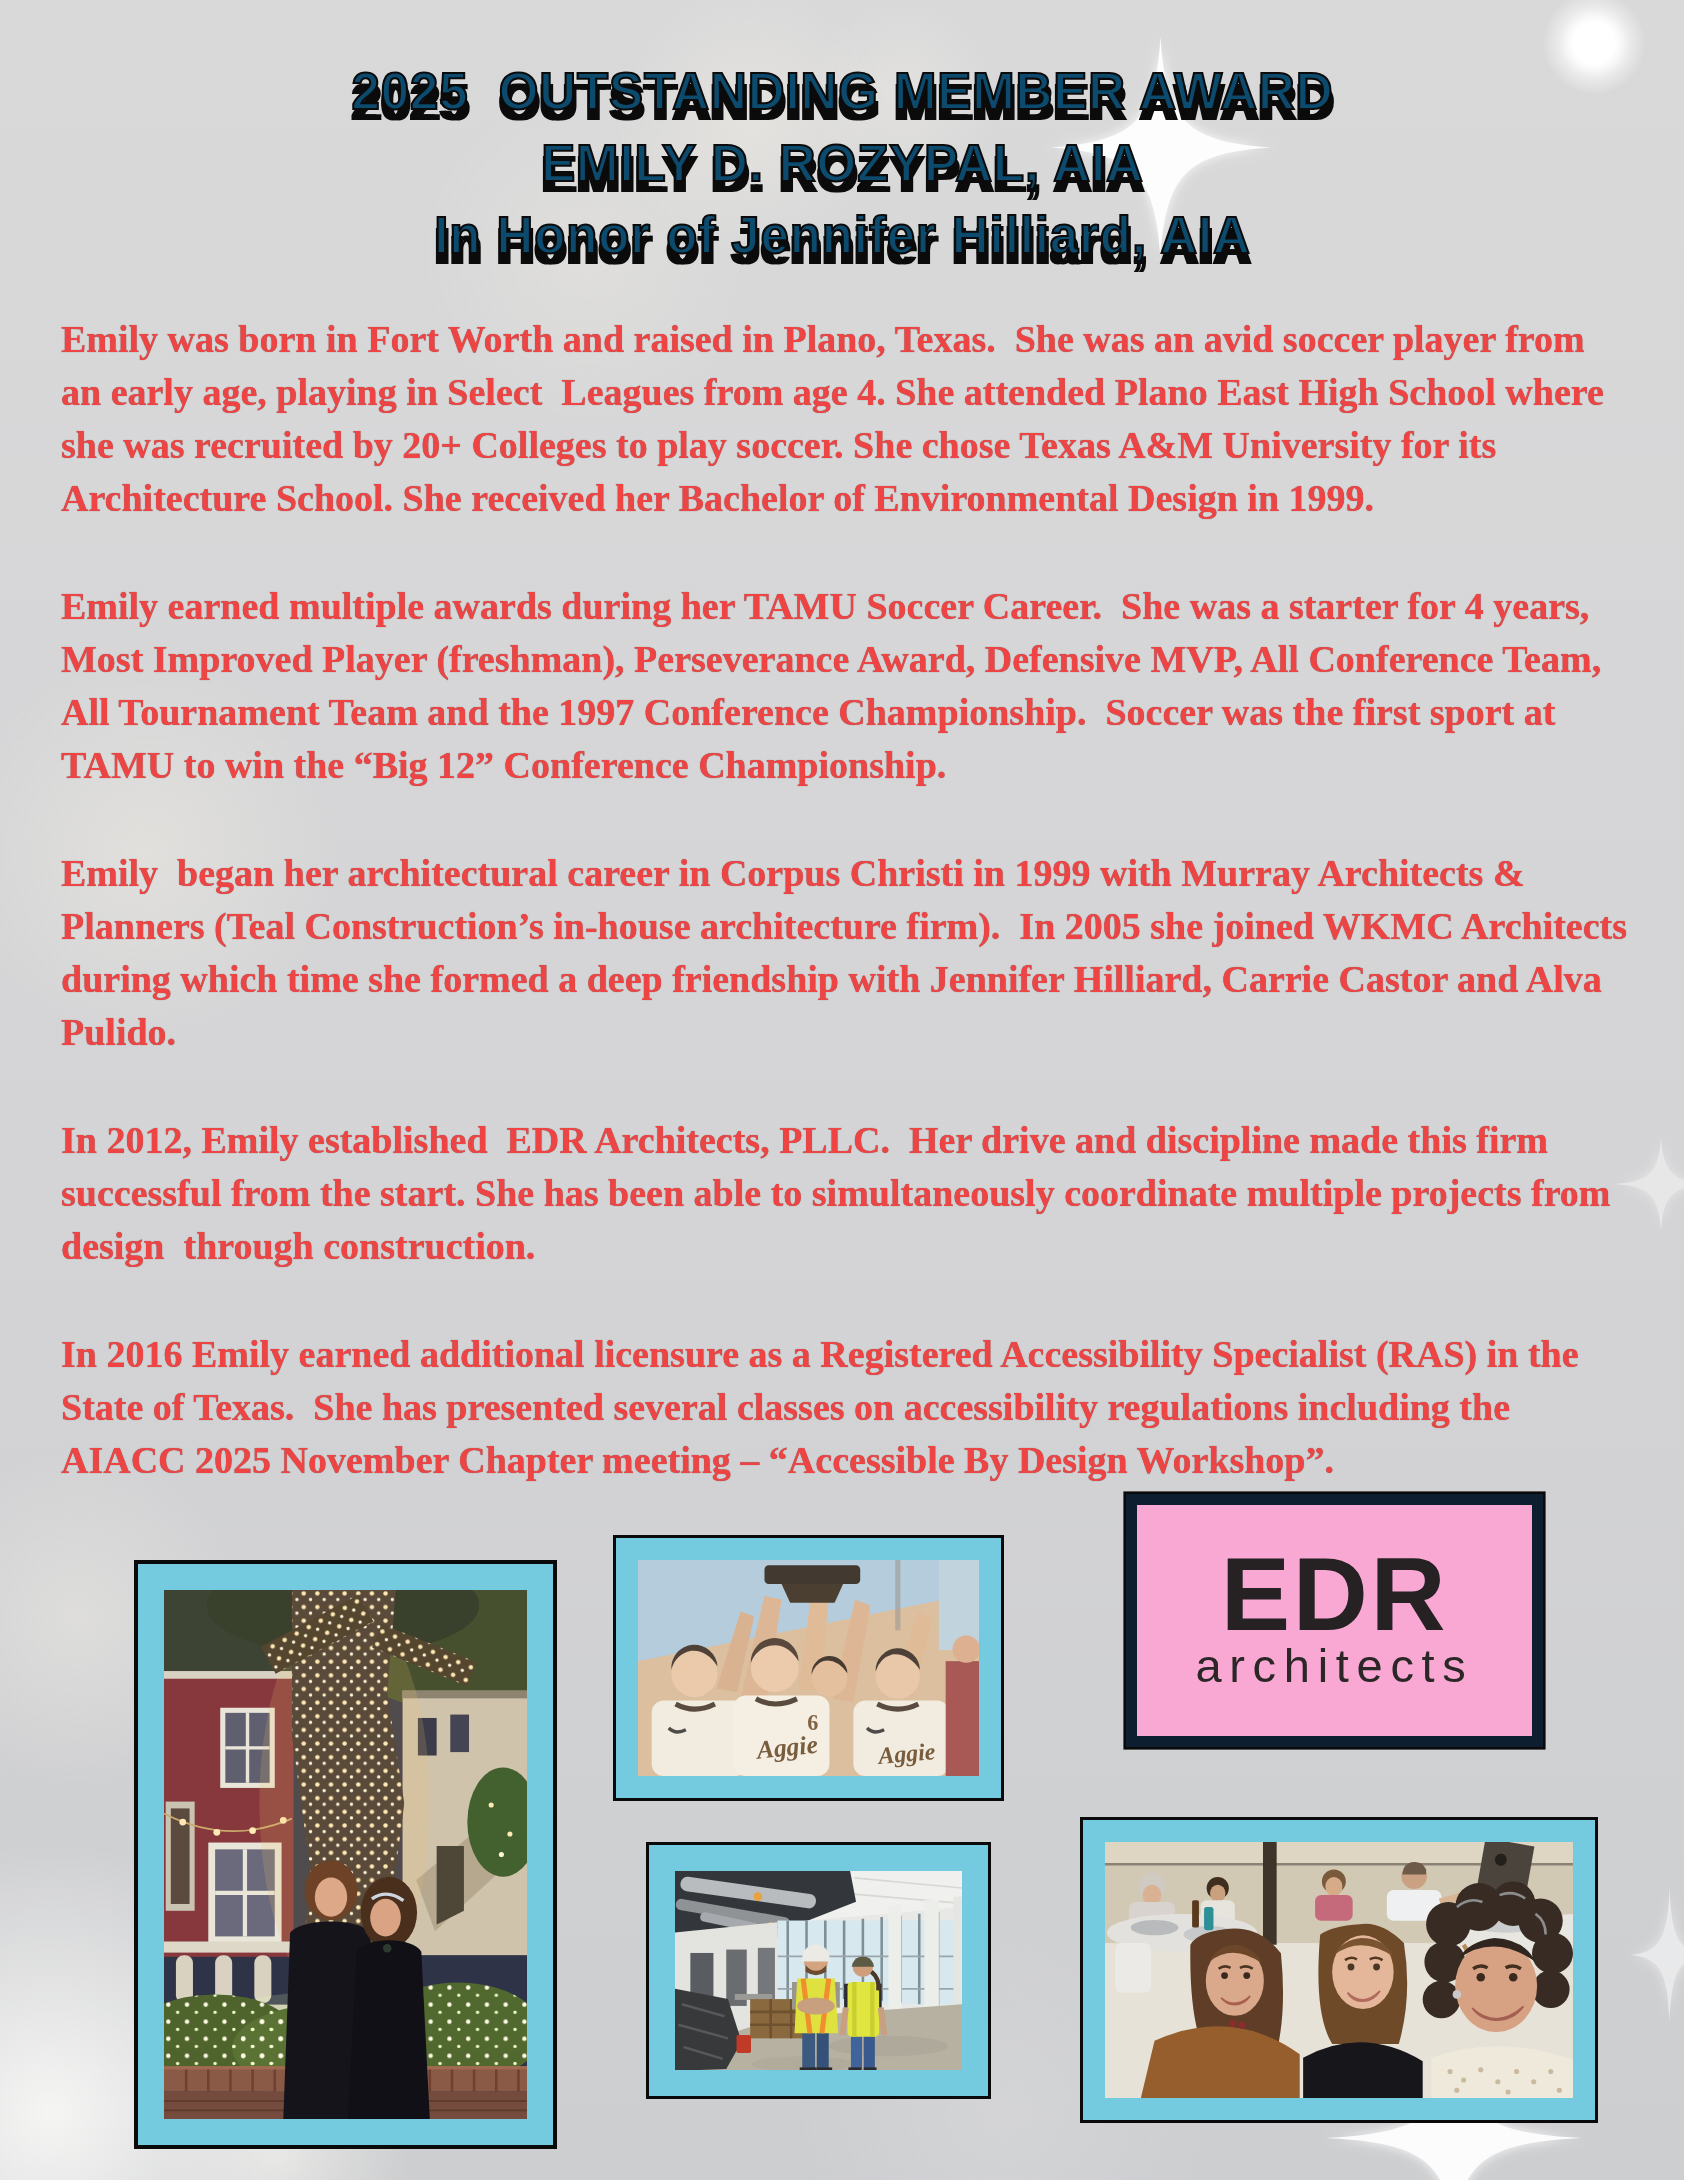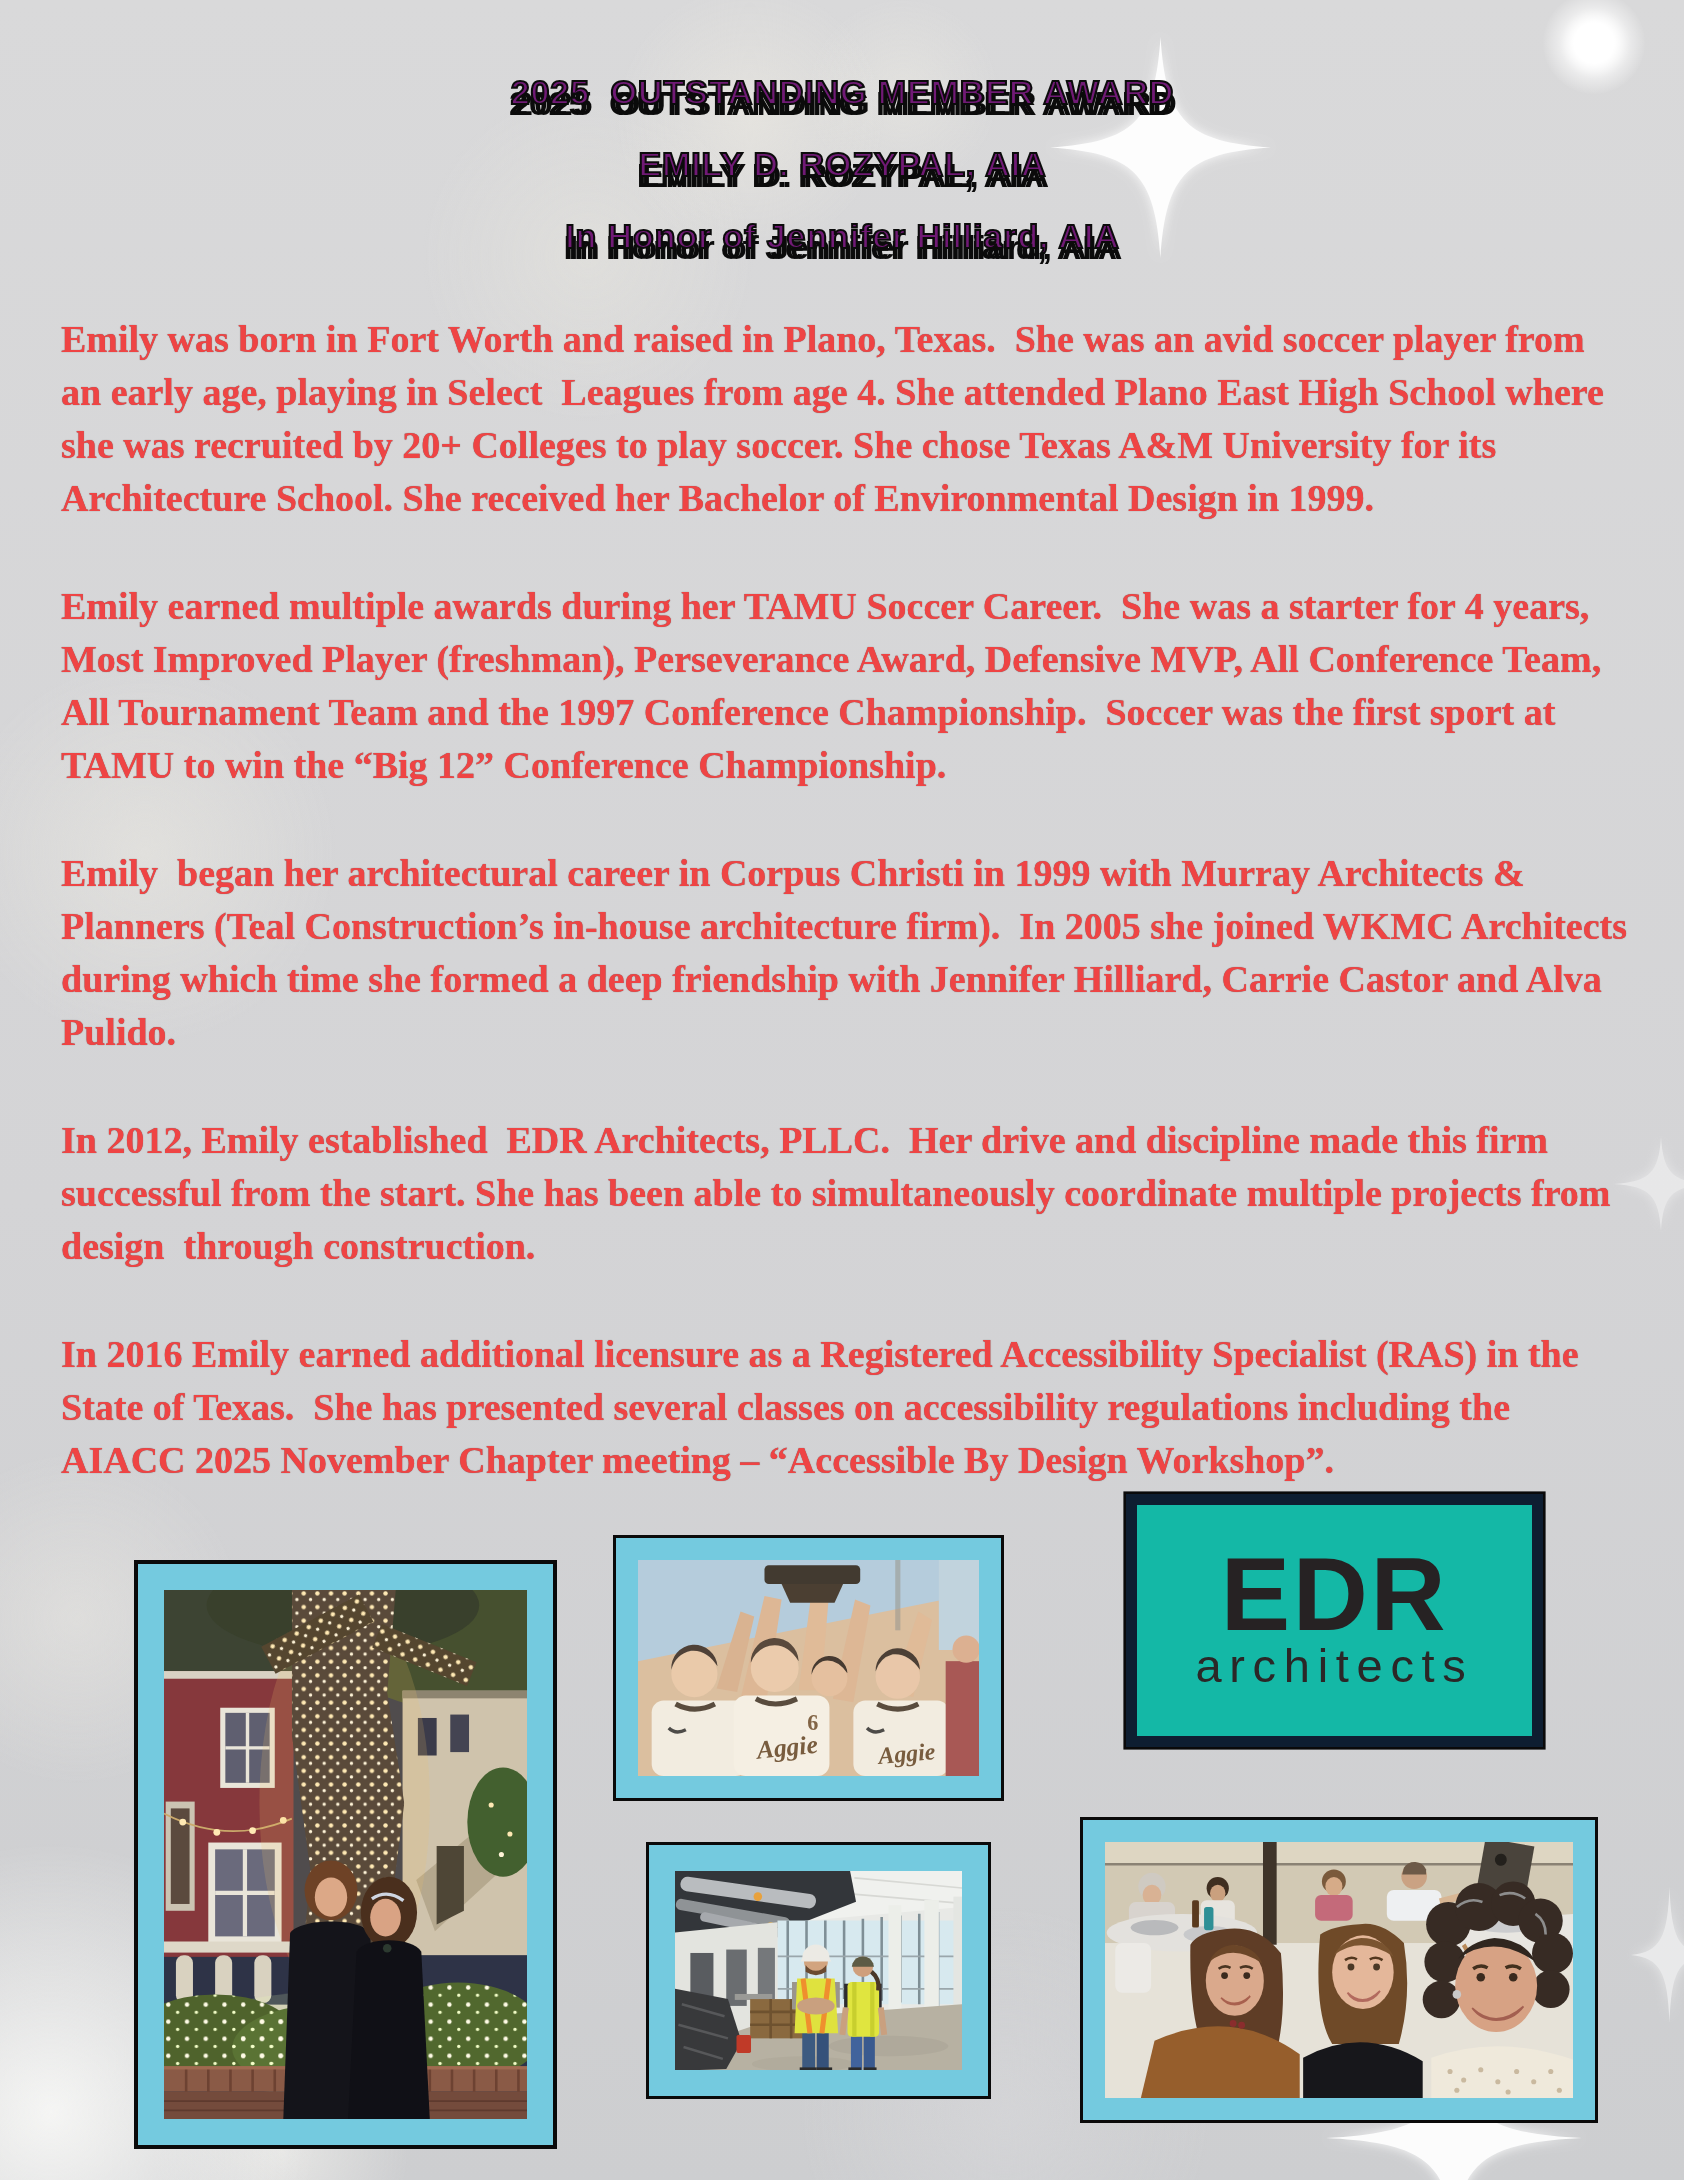--- a/index.html
+++ b/index.html
@@ -15,22 +15,22 @@
       radial-gradient(circle 221px at 77px 1618px, rgba(238,236,230,.45), rgba(238,236,230,0) 75%),
       radial-gradient(circle 358px at 51px 2112px, rgba(252,252,250,.85), rgba(252,252,250,0) 75%),
       radial-gradient(circle 170px at 281px 2151px, rgba(246,245,241,.6), rgba(246,245,241,0) 75%),
       radial-gradient(circle 256px at 1005px 2112px, rgba(218,218,221,.5), rgba(218,218,221,0) 80%),
       linear-gradient(180deg,#d9d9da 0%,#d4d4d6 55%,#cdced0 100%);
   }
   
   .title-wrap{position:absolute;left:0;top:56px;width:1685px;text-align:center;z-index:3;}
   .title-line{
     font-family:"Liberation Sans",sans-serif;font-weight:700;
-    font-size:34px;line-height:72px;letter-spacing:0.9px;white-space:pre-wrap;
-    color:#701a75;-webkit-text-stroke:2.1px #0b0b0b;
+    font-size:51px;line-height:72px;letter-spacing:0.9px;white-space:pre-wrap;
+    color:#0c4a6e;-webkit-text-stroke:2.1px #0b0b0b;
     text-shadow:3.4px 11px 0 #0b0b0b,-1.7px 11px 0 #0b0b0b;
   }
   
   .copy{position:absolute;left:61px;top:313px;width:1569px;z-index:3;}
   .copy p{
     margin:0 0 55px 0;font-family:"Liberation Serif",serif;font-weight:700;
     font-size:38px;line-height:53px;color:#ef4444;white-space:pre-wrap;
     text-shadow:0 0 0.9px rgba(0,0,0,.55);
   }
   
@@ -41,21 +41,21 @@
   .frame{position:absolute;background:#74cadf;border:4.3px solid #0a0a0a;box-sizing:border-box;z-index:4;}
   .frame svg{display:block;width:100%;height:100%;}
   .frame .ph{width:100%;height:100%;box-sizing:border-box;}
   #left-photo{left:134px;top:1560px;width:423px;height:589px;padding:25.6px;}
   #soccer-photo{left:613px;top:1535px;width:391px;height:266px;padding:22px;border-width:3.4px;}
   #construction-photo{left:646px;top:1842px;width:345px;height:257px;padding:25.6px;border-width:3.4px;}
   #selfie-photo{left:1080px;top:1817px;width:518px;height:306px;padding:22px;border-width:3.4px;}
   
   #edr-logo{
     position:absolute;left:1126px;top:1494px;width:417px;height:253px;z-index:4;
-    background:#14b8a6;border:11px solid #0e1e31;box-shadow:0 0 0 2.6px #0a0a0a;
+    background:#f9a8d4;border:11px solid #0e1e31;box-shadow:0 0 0 2.6px #0a0a0a;
     box-sizing:border-box;display:flex;flex-direction:column;align-items:center;justify-content:center;
   }
   .edr-name{font-family:"Liberation Sans",sans-serif;font-weight:700;font-size:104px;line-height:85px;
     letter-spacing:2.6px;color:#262223;}
   .edr-sub{font-family:"Liberation Sans",sans-serif;font-weight:400;font-size:47px;line-height:46px;
     letter-spacing:7.7px;color:#2b2727;margin-top:5.1px;}
 </style>
 </head>
 <body>
 

